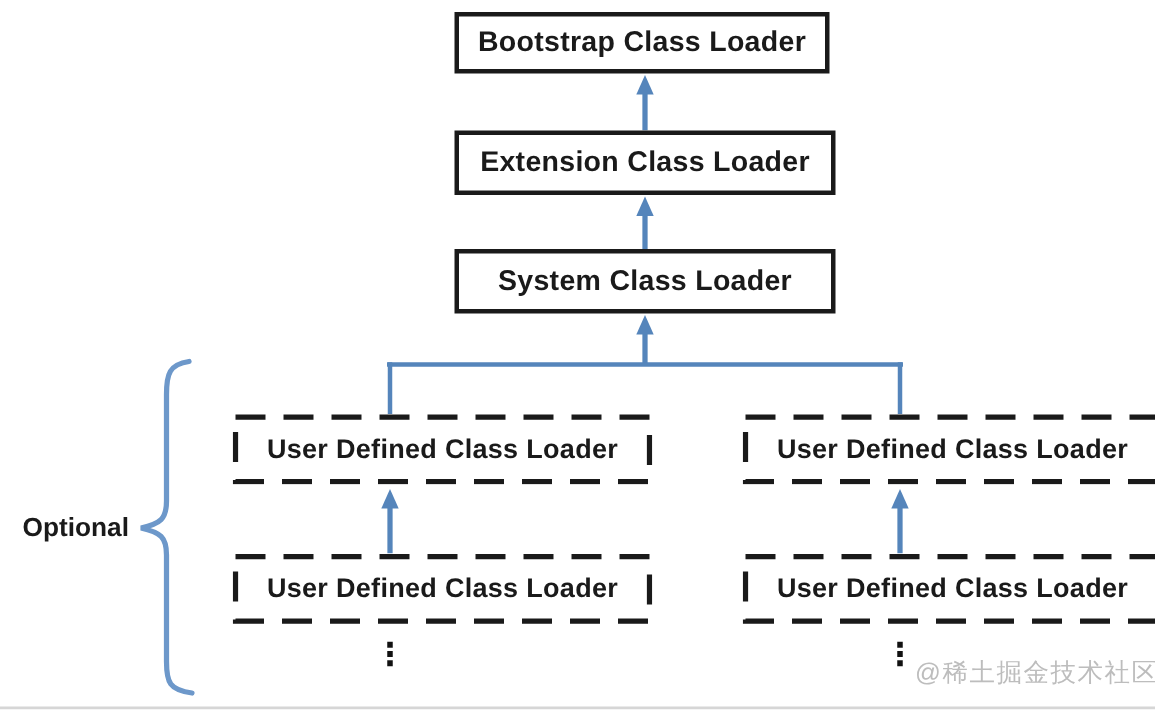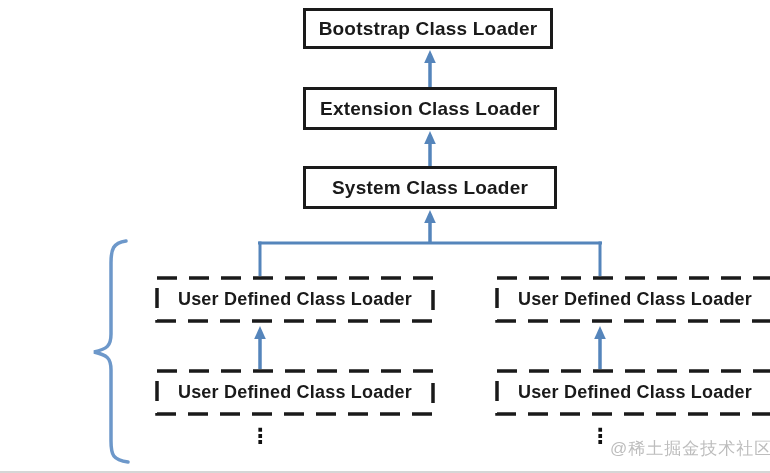--- a/index.html
+++ b/index.html
@@ -165,20 +165,21 @@
     </svg>
     <span class="label">User Defined Class Loader</span>
   </div>
   <div class="node dashed" id="box-udcl-br">
     <svg class="dashrect" width="280" height="47" viewBox="0 0 280 47">
       <rect x="2" y="2" width="276" height="43" fill="#ffffff" style="stroke:var(--box-border)" stroke-width="3.5" stroke-dasharray="20 12"></rect>
     </svg>
     <span class="label">User Defined Class Loader</span>
   </div>
 
+  <div class="optional">Optional</div>
 
   <div class="vdots" id="vdots-left">⋮</div>
   <div class="vdots" id="vdots-right">⋮</div>
 
   <div class="watermark">@稀土掘金技术社区</div>
 
   <div class="bottom-edge"></div>
 </div>
 
 </body></html>

